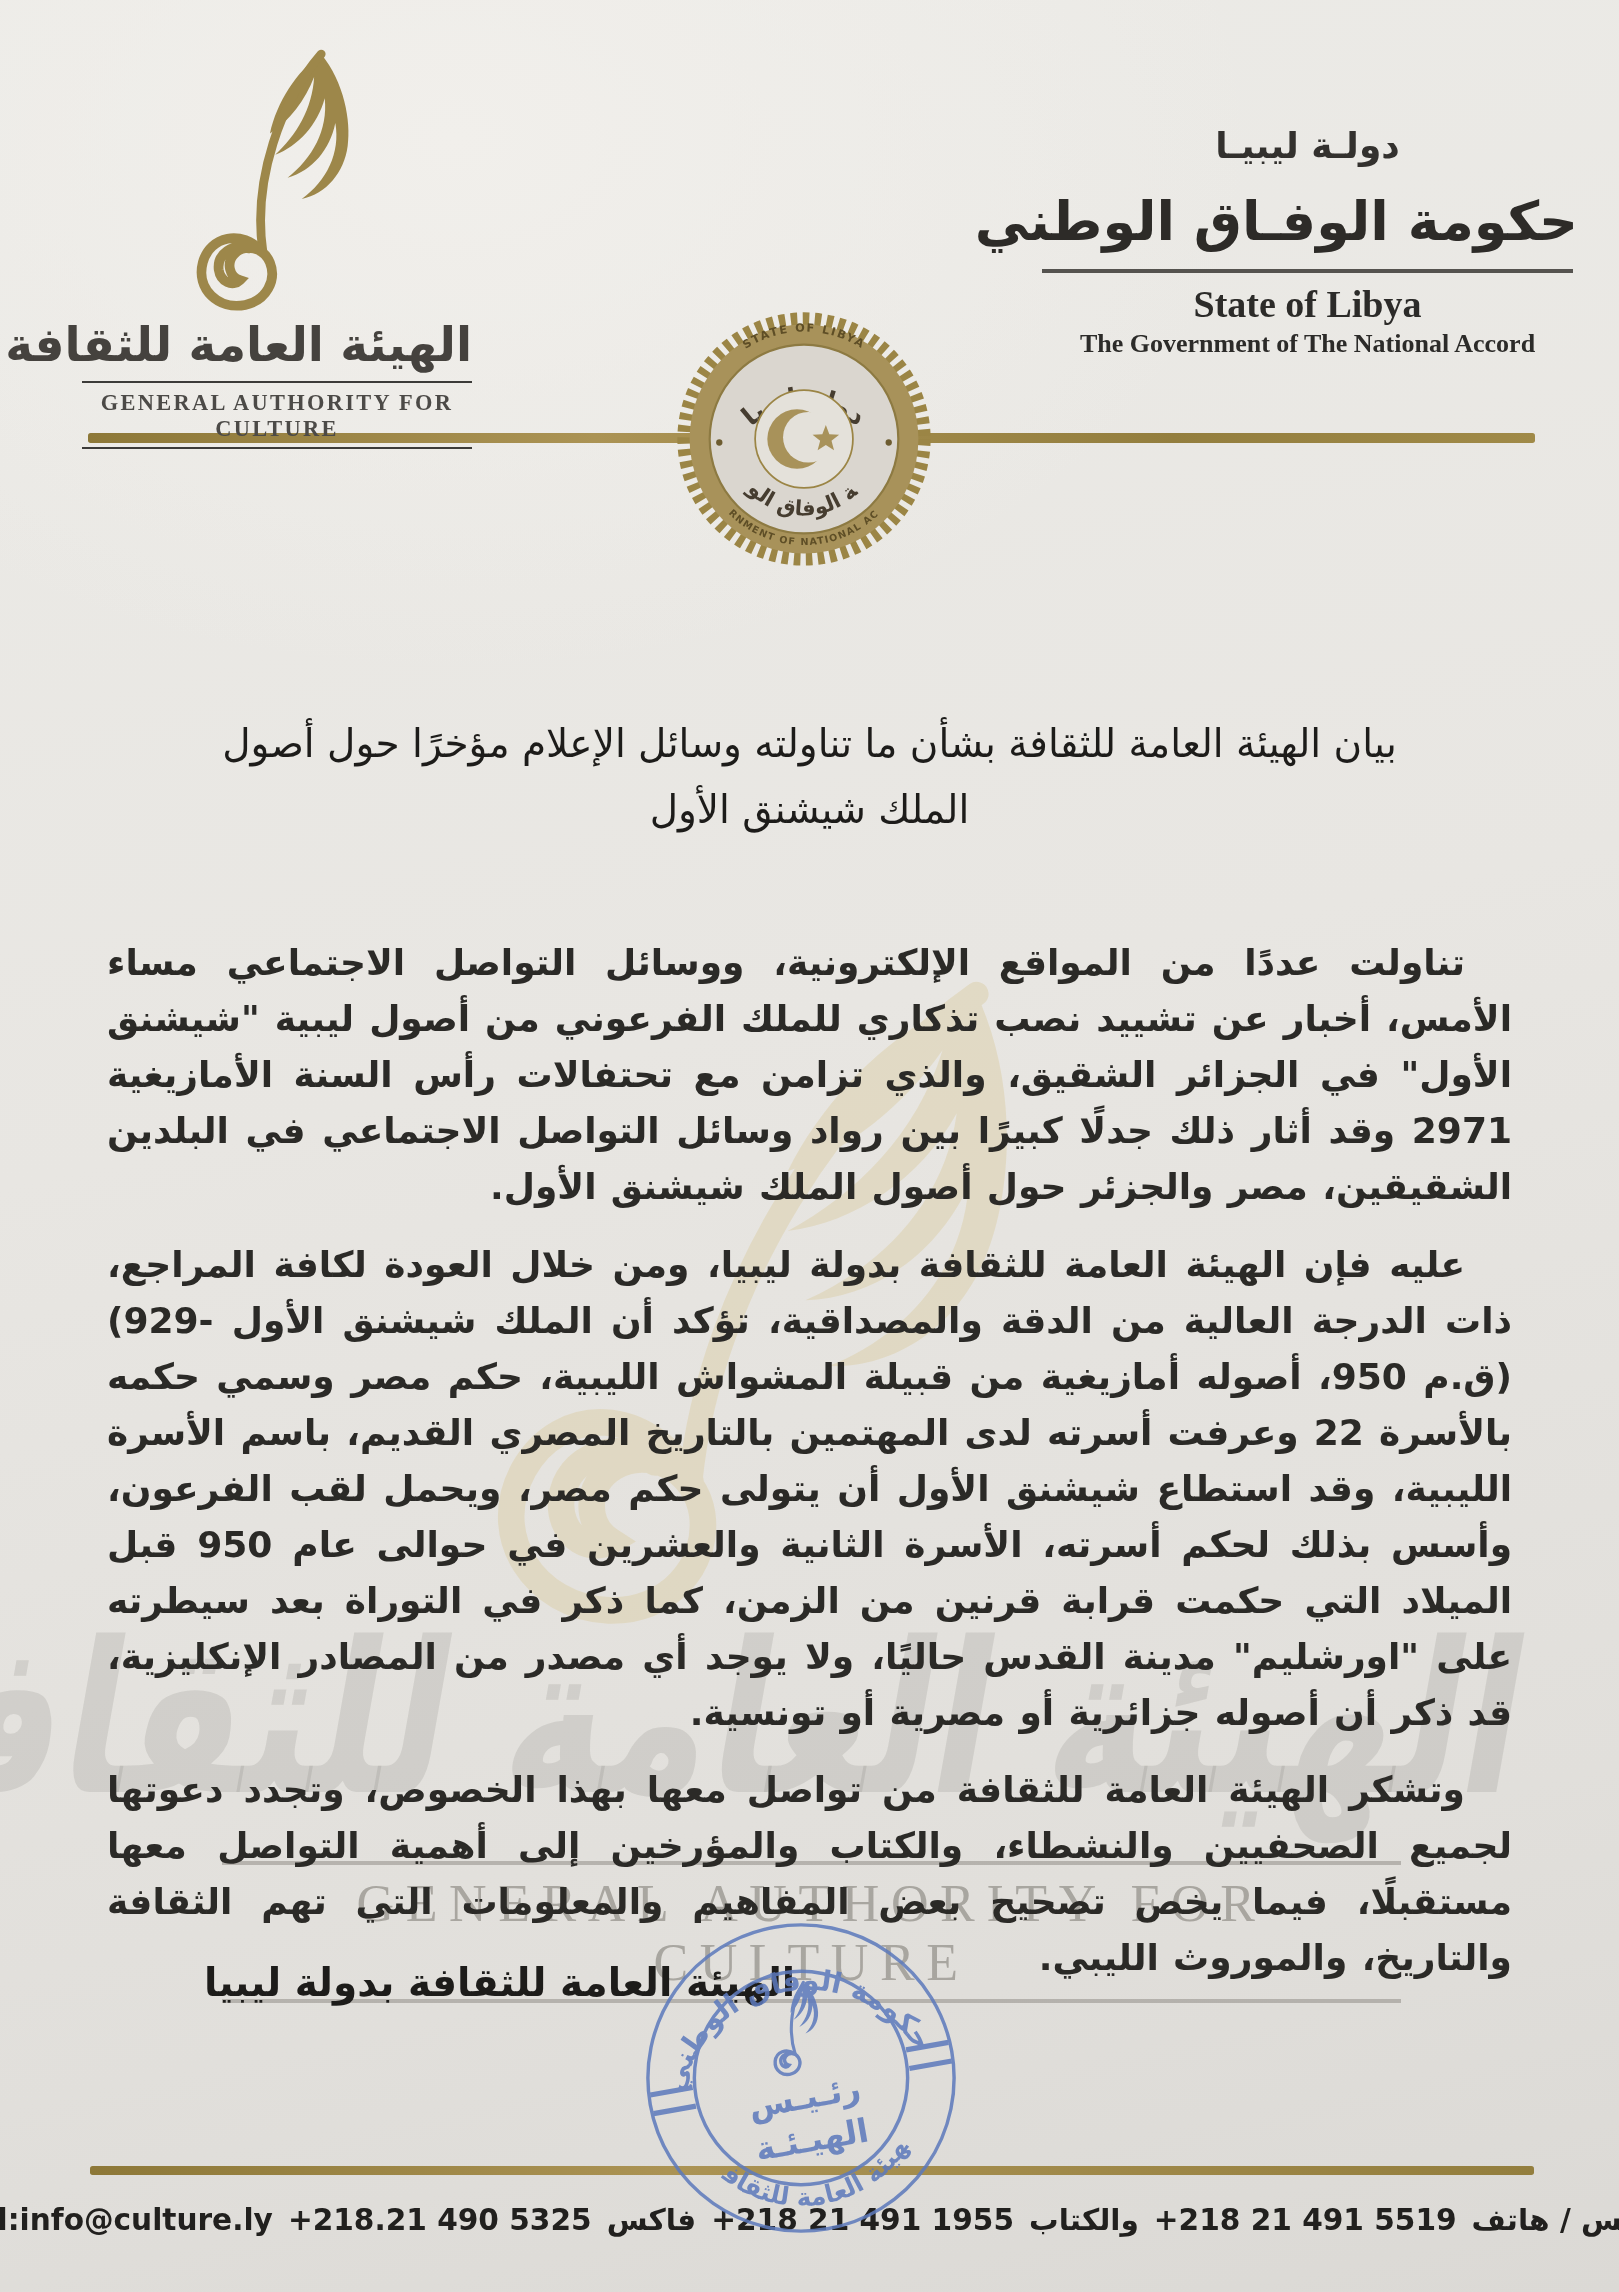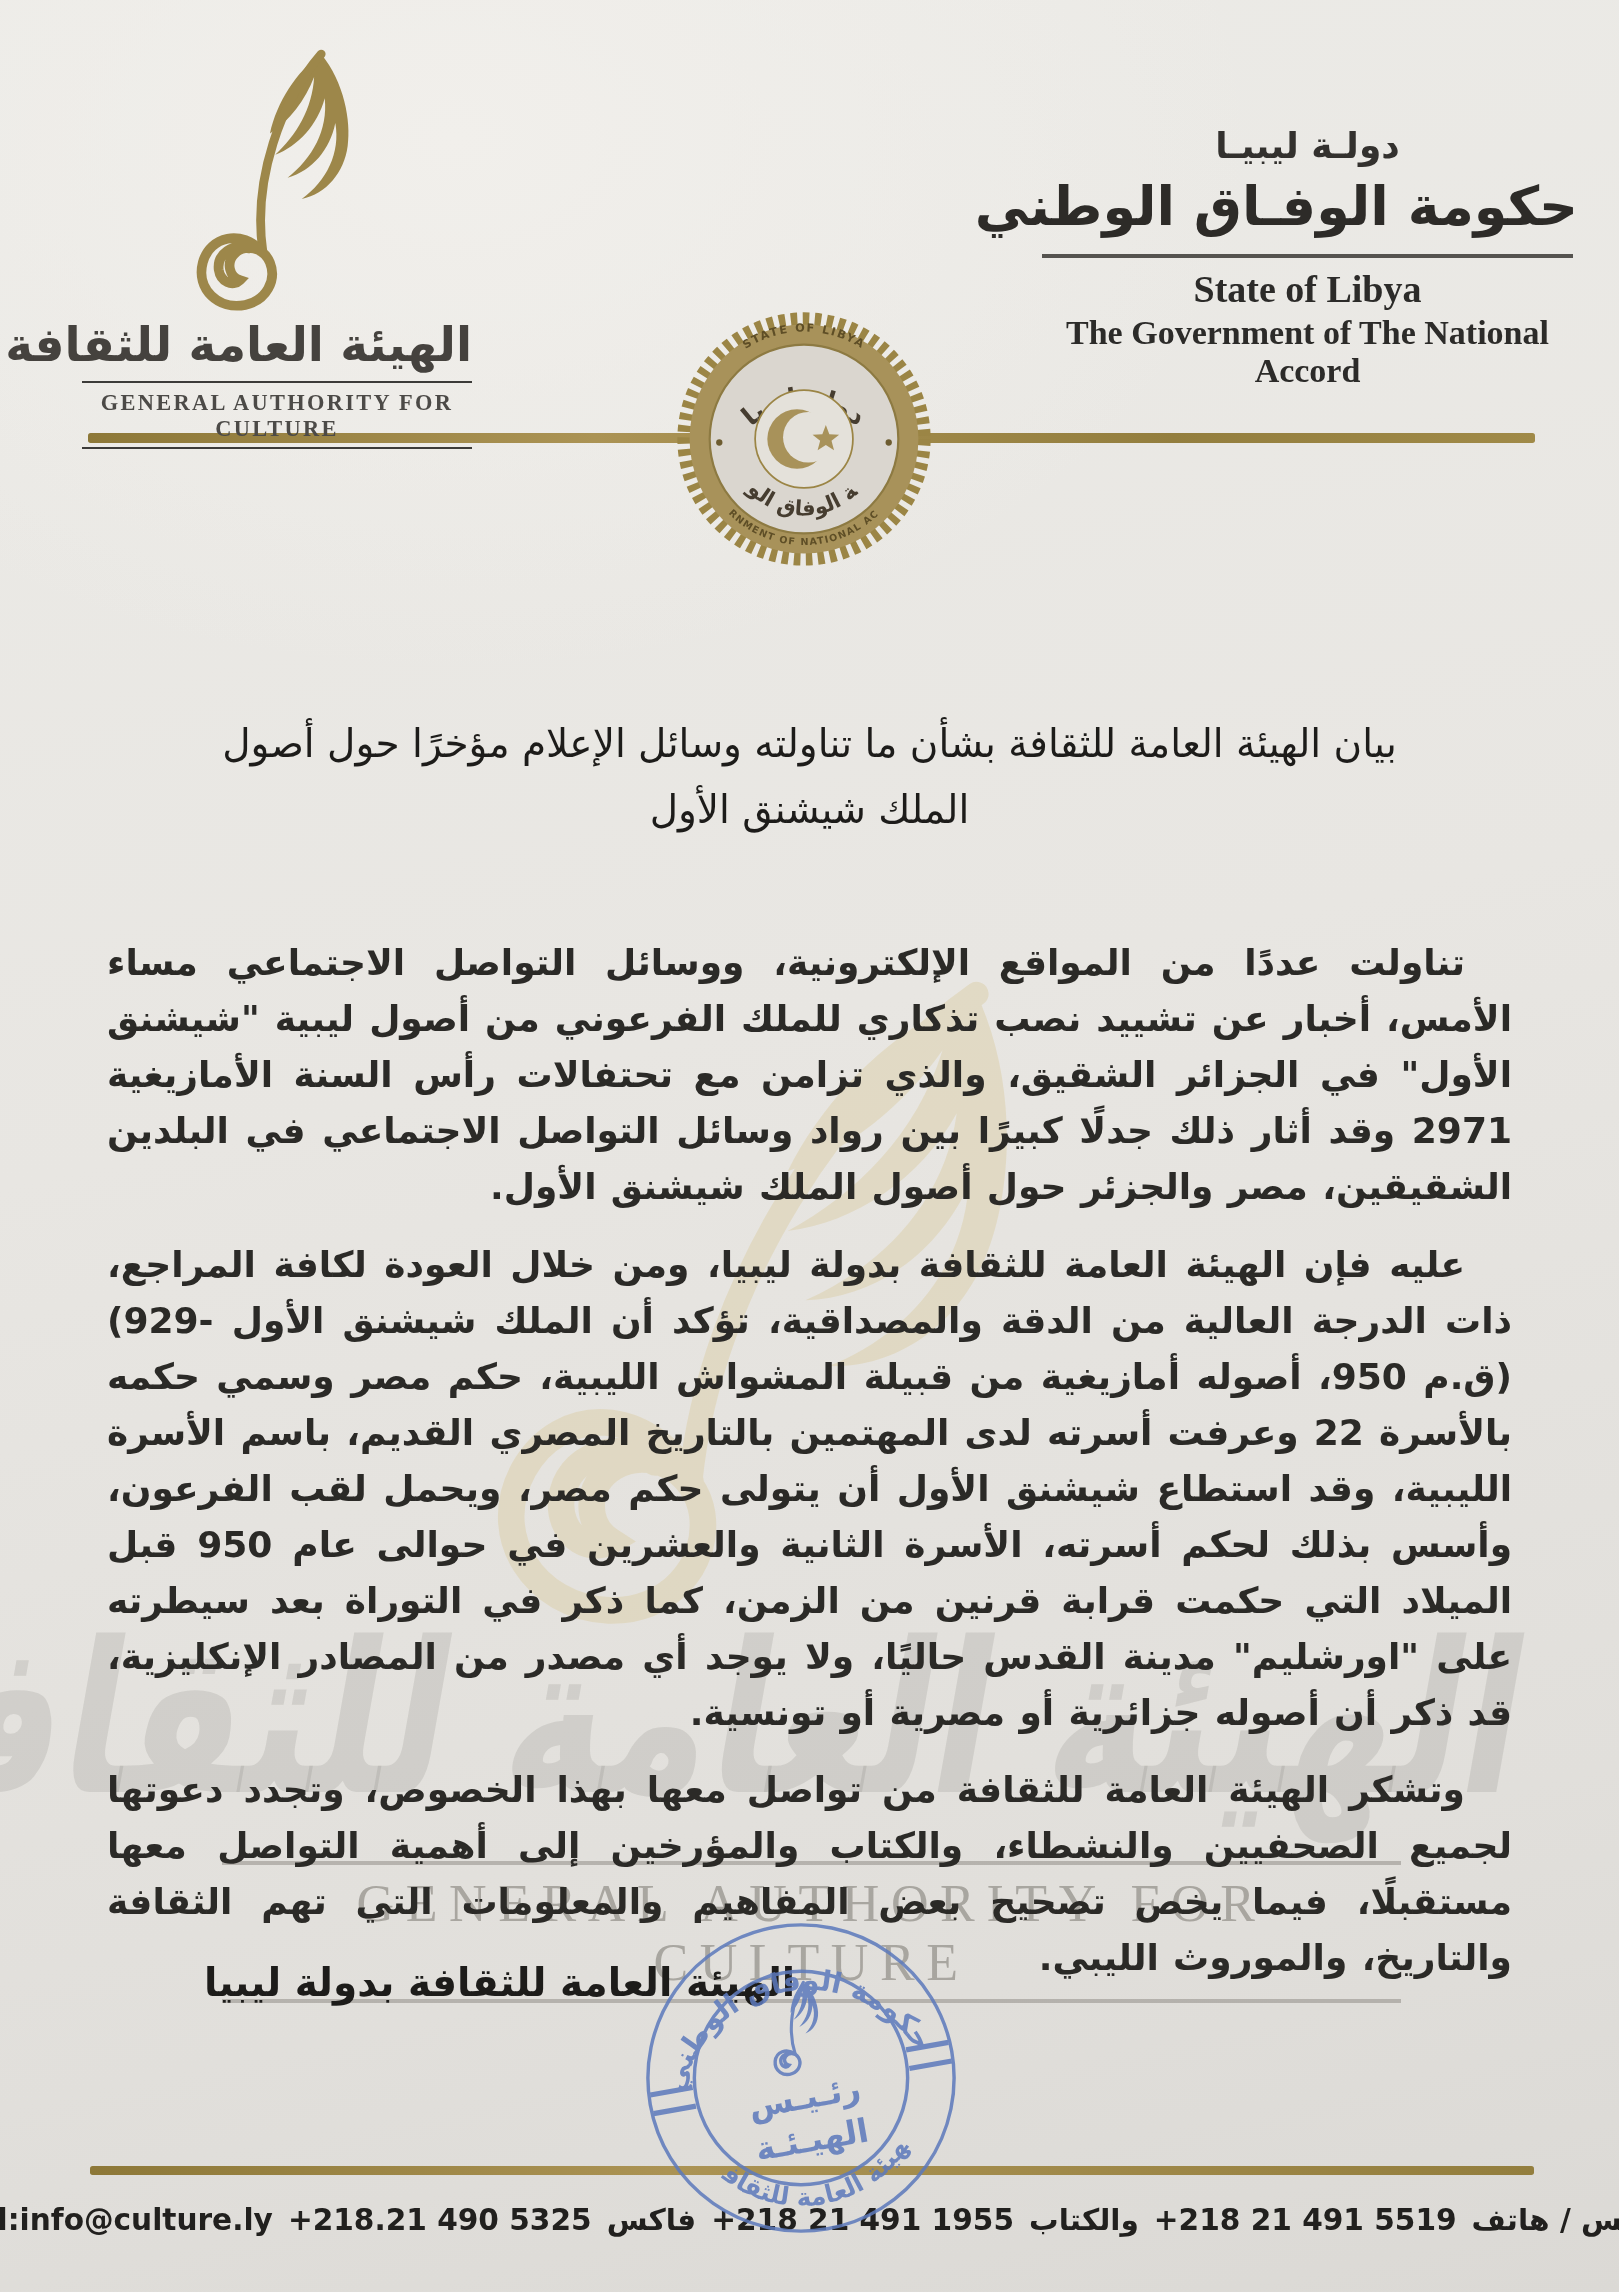--- a/index.html
+++ b/index.html
@@ -14,24 +14,24 @@
   .logo-block{position:absolute;left:82px;top:47px;width:390px;z-index:2;}
   .logo-quill{display:block;margin:0 auto;width:190px;height:265px;color:#9d874a;}
   .logo-ar{margin-top:5.4px;text-align:center;font-size:47px;font-weight:bold;color:#45423e;direction:rtl;white-space:nowrap;}
   .logo-en{
     margin-top:9px;text-align:center;font-family:"Liberation Serif",serif;
     font-size:22.4px;font-weight:bold;letter-spacing:2.3px;color:#4c4a47;
     border-top:2.7px solid #3c3b39;border-bottom:2.7px solid #3c3b39;padding:6.3px 0 5.4px;
   }
   .state-block{position:absolute;left:1037px;top:125px;width:541px;text-align:center;z-index:2;}
   .state-ar1{font-size:36px;font-weight:bold;color:#33312e;direction:rtl;}
-  .state-ar2{font-size:54px;font-weight:bold;color:#2d2b28;direction:rtl;margin-top:9px;white-space:nowrap;}
+  .state-ar2{font-size:54px;font-weight:bold;color:#2d2b28;direction:rtl;margin-top:24px;white-space:nowrap;}
   .state-rule{height:3.6px;background:#55534f;margin:16px 5.4px 9px;}
   .state-en1{font-family:"Liberation Serif",serif;font-size:38px;font-weight:bold;color:#2c2b29;}
-  .state-en2{font-family:"Liberation Serif",serif;font-size:34px;font-weight:bold;color:#2c2b29;margin-top:3.6px;}
+  .state-en2{font-family:"Liberation Serif",serif;font-size:26px;font-weight:bold;color:#2c2b29;margin-top:3.6px;}
   .gold-rule-top{position:absolute;left:88px;top:433px;width:1447px;height:9.9px;z-index:1;
     background:linear-gradient(90deg,#8d7838,#ab9354 35%,#937e3e 75%,#a08a48);border-radius:2.7px;}
   .gold-rule-bottom{position:absolute;left:90px;top:2166px;width:1444px;height:9px;z-index:1;
     background:linear-gradient(90deg,#8d7838,#ab9354 40%,#937e3e);border-radius:2.7px;}
   .seal{position:absolute;left:673px;top:308px;width:262px;height:262px;z-index:2;}
   
   .title{position:absolute;left:0;right:0;top:711px;z-index:3;text-align:center;direction:rtl;
     font-size:39px;font-weight:normal;color:#1d1c1a;line-height:66px;}
   .body-text{position:absolute;left:107px;right:107px;top:935px;z-index:3;direction:rtl;}
   .body-text p{margin:0 0 21.5px;font-size:36px;font-weight:bold;color:#2b2a27;

